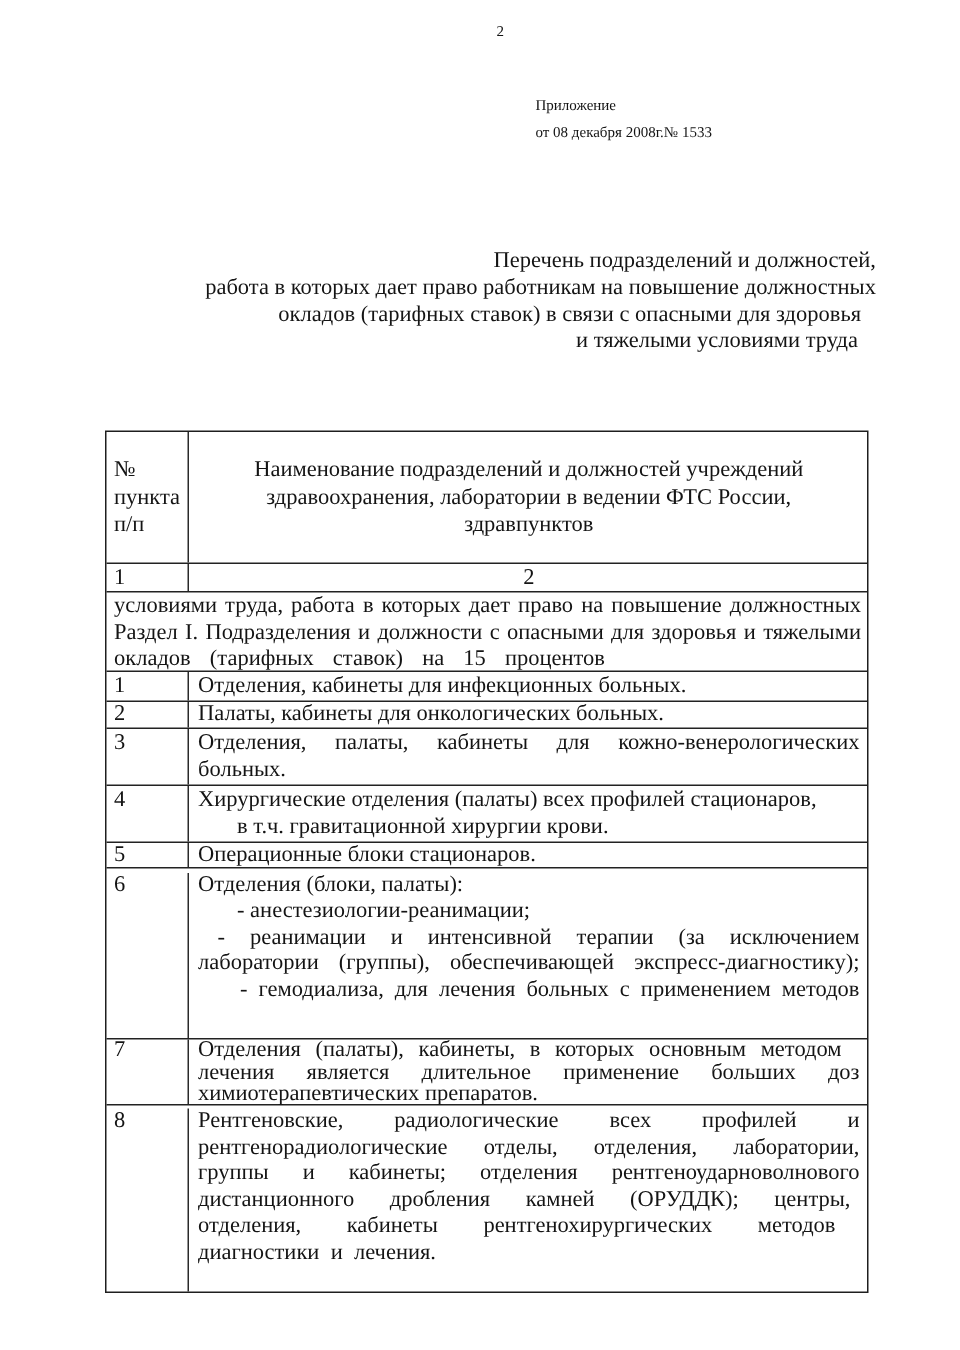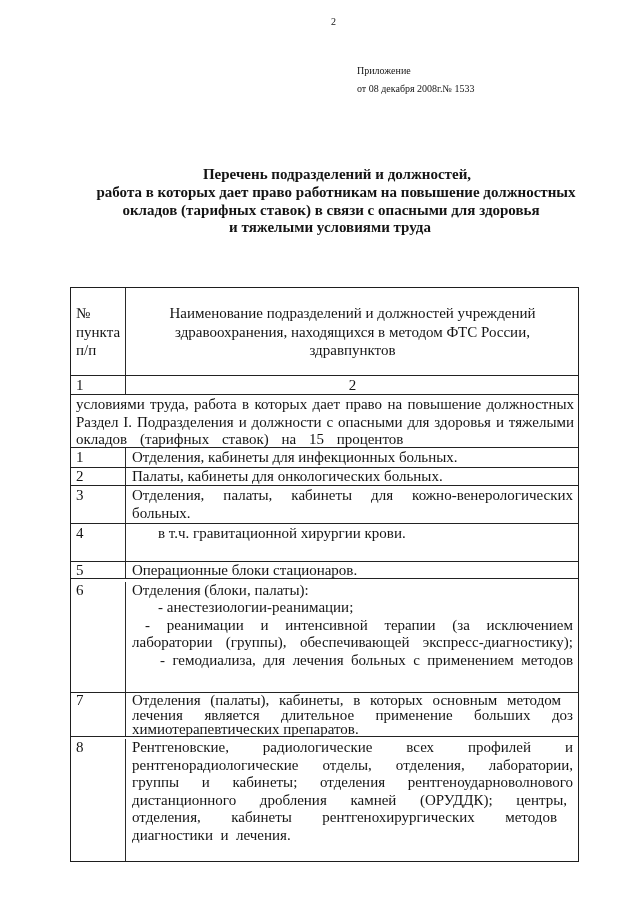--- a/index.html
+++ b/index.html
@@ -12,22 +12,22 @@
     position: absolute; left: 331px; top: 16px;
     font-size: 10px; line-height: 12px;
   }
   .appendix {
     position: absolute; left: 357px; top: 62px;
     font-size: 10px; line-height: 17.5px; white-space: nowrap;
   }
   .appendix .l2 { padding-left: 2px; }
   .title {
     position: absolute; left: 88px; top: 166px; width: 496px;
-    font-weight: bold; font-size: 15px; line-height: 17.8px;
-    text-align: center; white-space: nowrap;
+    font-weight: normal; font-size: 15px; line-height: 17.8px;
+    text-align: right; white-space: nowrap;
   }
   .title .t1 { padding-left: 2px; }
   .title .t3 { padding-right: 10px; }
   .title .t4 { padding-right: 12px; }
 
   .doc-table {
     position: absolute; left: 70px; top: 287px; width: 507px;
     border: 1.3px solid #1e1e1e;
     font-size: 15px;
   }
@@ -88,21 +88,21 @@
 <div class="doc-table">
 
   <div class="row r-head">
     <div class="c1">
       <span class="ln">№</span>
       <span class="ln">пункта</span>
       <span class="ln">п/п</span>
     </div>
     <div class="c2">
       <span class="ln">Наименование подразделений и должностей учреждений</span>
-      <span class="ln">здравоохранения, находящихся в методом ФТС России,</span>
+      <span class="ln">здравоохранения, лаборатории в ведении ФТС России,</span>
       <span class="ln">здравпунктов</span>
     </div>
   </div>
 
   <div class="row r-num">
     <div class="c1">1</div>
     <div class="c2">2</div>
   </div>
 
   <div class="row r-section">
@@ -131,20 +131,21 @@
     <div class="c1">3</div>
     <div class="c2">
       <span class="ln j">Отделения, палаты, кабинеты для кожно-венерологических</span>
       <span class="ln">больных.</span>
     </div>
   </div>
 
   <div class="row r4">
     <div class="c1">4</div>
     <div class="c2">
+      <span class="ln">Хирургические  отделения (палаты) всех профилей стационаров,</span>
       <span class="ln ind-a">в т.ч. гравитационной хирургии крови.</span>
     </div>
   </div>
 
   <div class="row r5">
     <div class="c1">5</div>
     <div class="c2">
       <span class="ln">Операционные блоки стационаров.</span>
     </div>
   </div>

